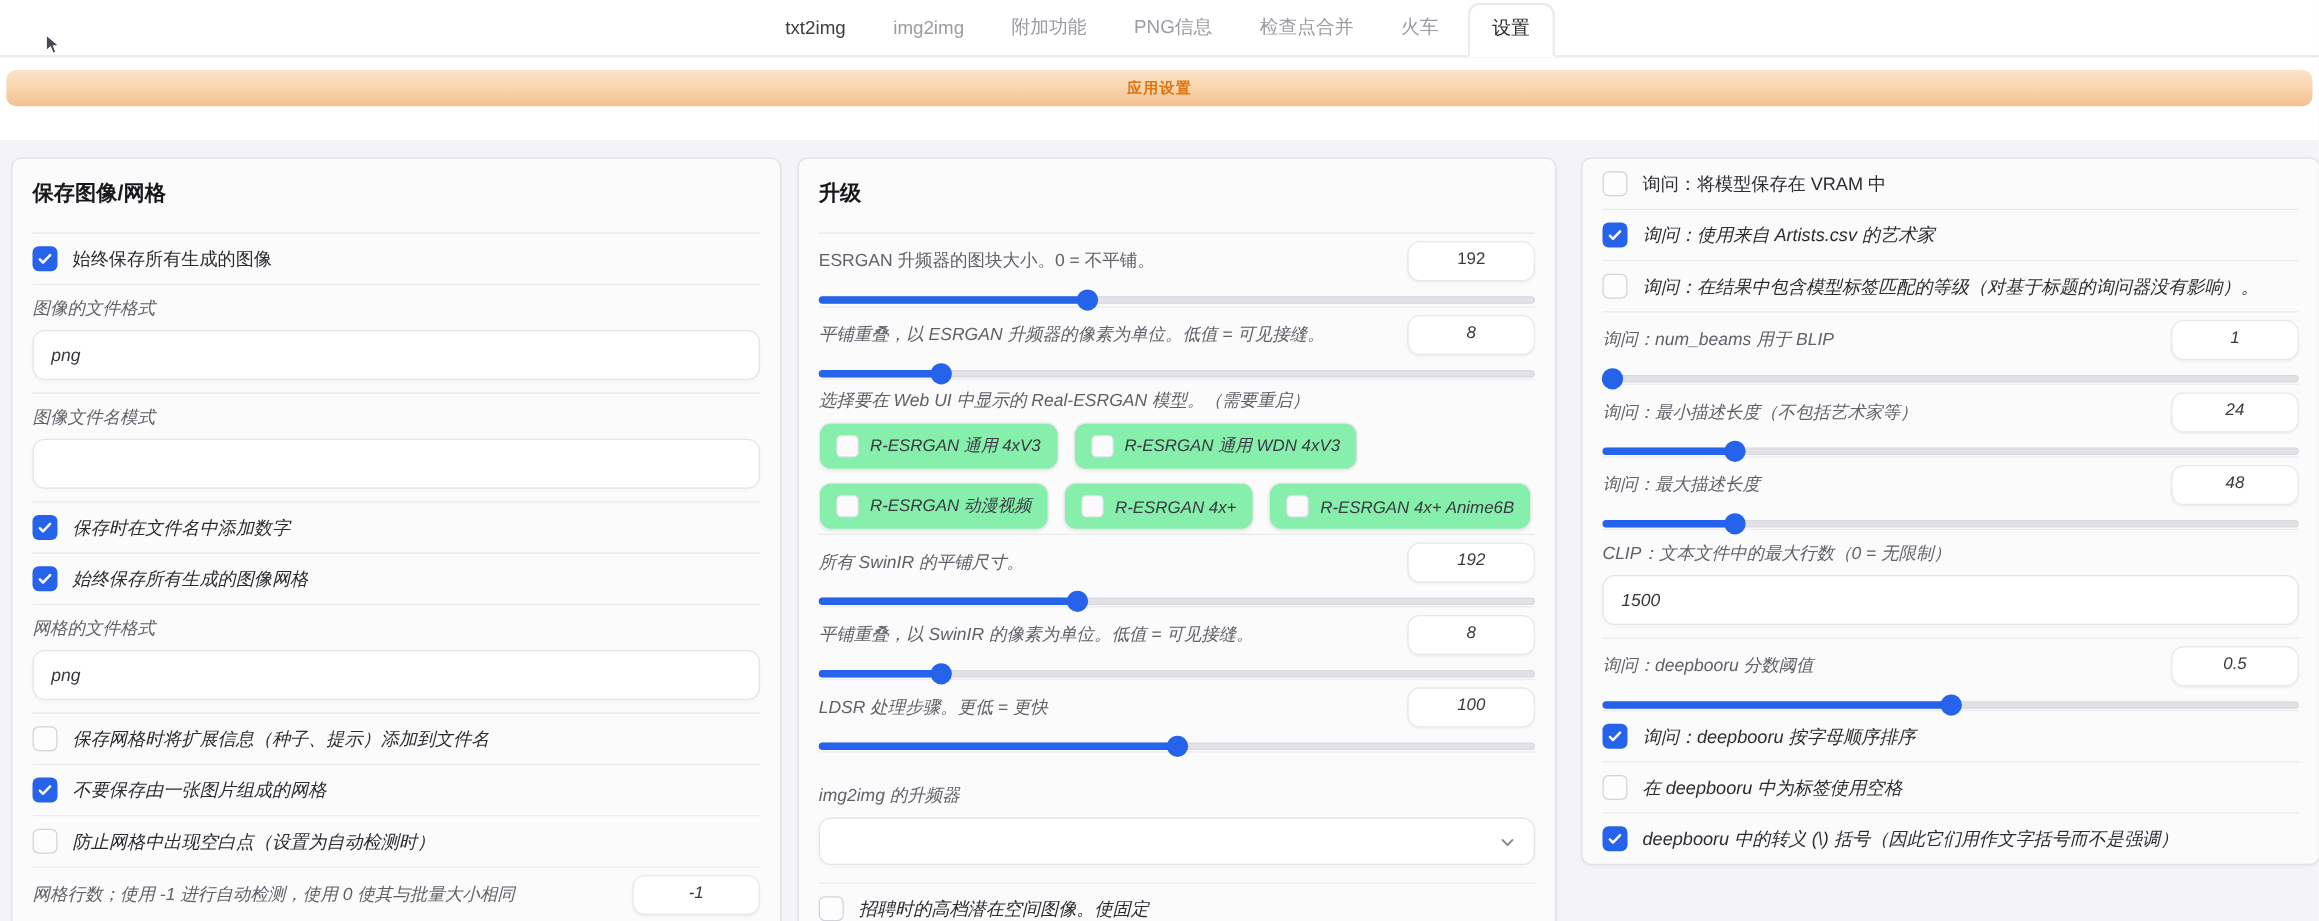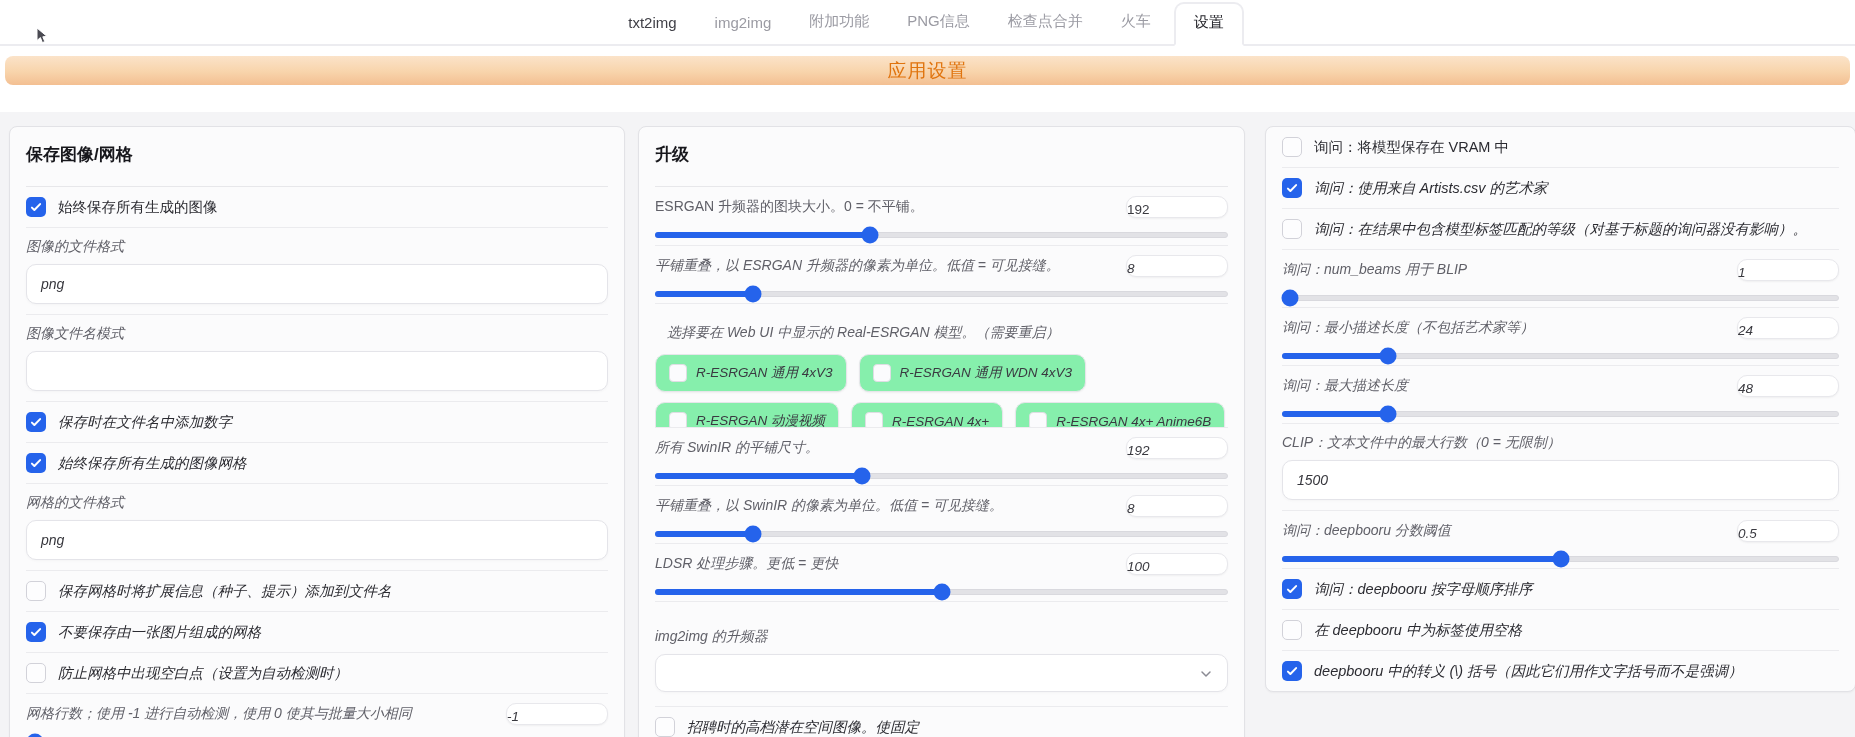--- a/index.html
+++ b/index.html
@@ -24,21 +24,21 @@
     border:2px solid #ececf0; border-bottom:2px solid #fff;
     border-radius:10px 10px 0 0; padding:9px 18px 12px;
     margin-bottom:-2px;
   }
   .cursor-icon{ position:absolute; left:35px; top:27px; width:14px; height:18px; z-index:5; }
   
   .banner{
     margin:10px 5px 0 5px; height:29px; border-radius:8px;
     background:linear-gradient(180deg,#fbe3c9 0%,#f8d4ab 55%,#f3bf92 100%);
     display:flex; align-items:center; justify-content:center;
-    font-size:19px; font-weight:400; color:#e0740e; letter-spacing:1px;
+    font-size:12px; font-weight:700; color:#e0740e; letter-spacing:1px;
     cursor:pointer;
   }
   
   .main{
     position:absolute; top:112px; left:0; right:0; bottom:0;
     background:#f4f4f6; overflow:hidden;
     display:flex; align-items:flex-start; padding:14px 0 0 9px;
   }
   .panel{
     background:#fbfbfc; border:1px solid #e2e2e6; border-radius:8px;
@@ -64,23 +64,23 @@
   .tinput{
     height:40px; background:#fff; border:1px solid #e4e4e9; border-radius:10px;
     box-shadow:0 1px 3px rgba(0,0,0,.03);
     font-size:14px; color:#36363c; line-height:38px; padding:0 14px;
     white-space:nowrap; overflow:hidden;
   }
   
   .row-slider{ padding:6px 0 10px; height:58px; }
   .shead{ display:flex; justify-content:space-between; align-items:center; min-height:27px; }
   .numbox{
-    width:102px; height:22px; background:#fff; border:1px solid #e8e8ec; border-radius:10px;
+    width:102px; height:32px; background:#fff; border:1px solid #e8e8ec; border-radius:10px;
     box-shadow:0 1px 2px rgba(0,0,0,.05);
-    font-size:13.5px; color:#3a3a40; text-align:left; line-height:25px; flex:none;
+    font-size:13.5px; color:#3a3a40; text-align:center; line-height:25px; flex:none;
   }
   .track{
     position:relative; margin-top:12px; height:6px; border-radius:4px;
     background:#e2e2e6; border:1px solid #d9d9de;
   }
   .fill{ position:absolute; left:-1px; top:-1px; height:6px; border-radius:4px; background:#2563eb; }
   .knob{
     position:absolute; top:2px; width:17px; height:17px; border-radius:50%;
     background:#2563eb; transform:translate(-50%,-50%); cursor:pointer;
   }
@@ -208,21 +208,21 @@
         <div class="shead">
           <div class="flabel" style="margin: 0px;">平铺重叠，以 ESRGAN 升频器的像素为单位。低值 = 可见接缝。</div>
           <div class="numbox">8</div>
         </div>
         <div class="track">
           <div class="fill" style="width: calc(17% + 2px);"></div>
           <div class="knob" style="left: 17%;"></div>
         </div>
       </div>
       <div class="row row-chips">
-        <div class="flabel" style="margin: 12px;">选择要在 Web UI 中显示的 Real-ESRGAN 模型。（需要重启）</div>
+        <div class="flabel" style="margin: 0px;">选择要在 Web UI 中显示的 Real-ESRGAN 模型。（需要重启）</div>
         <div class="chipwrap">
           <div class="chip">
             <div class="cb off"></div>
             <div class="chip-label">R-ESRGAN 通用 4xV3</div>
           </div>
           <div class="chip">
             <div class="cb off"></div>
             <div class="chip-label">R-ESRGAN 通用 WDN 4xV3</div>
           </div>
           <div class="chip">

